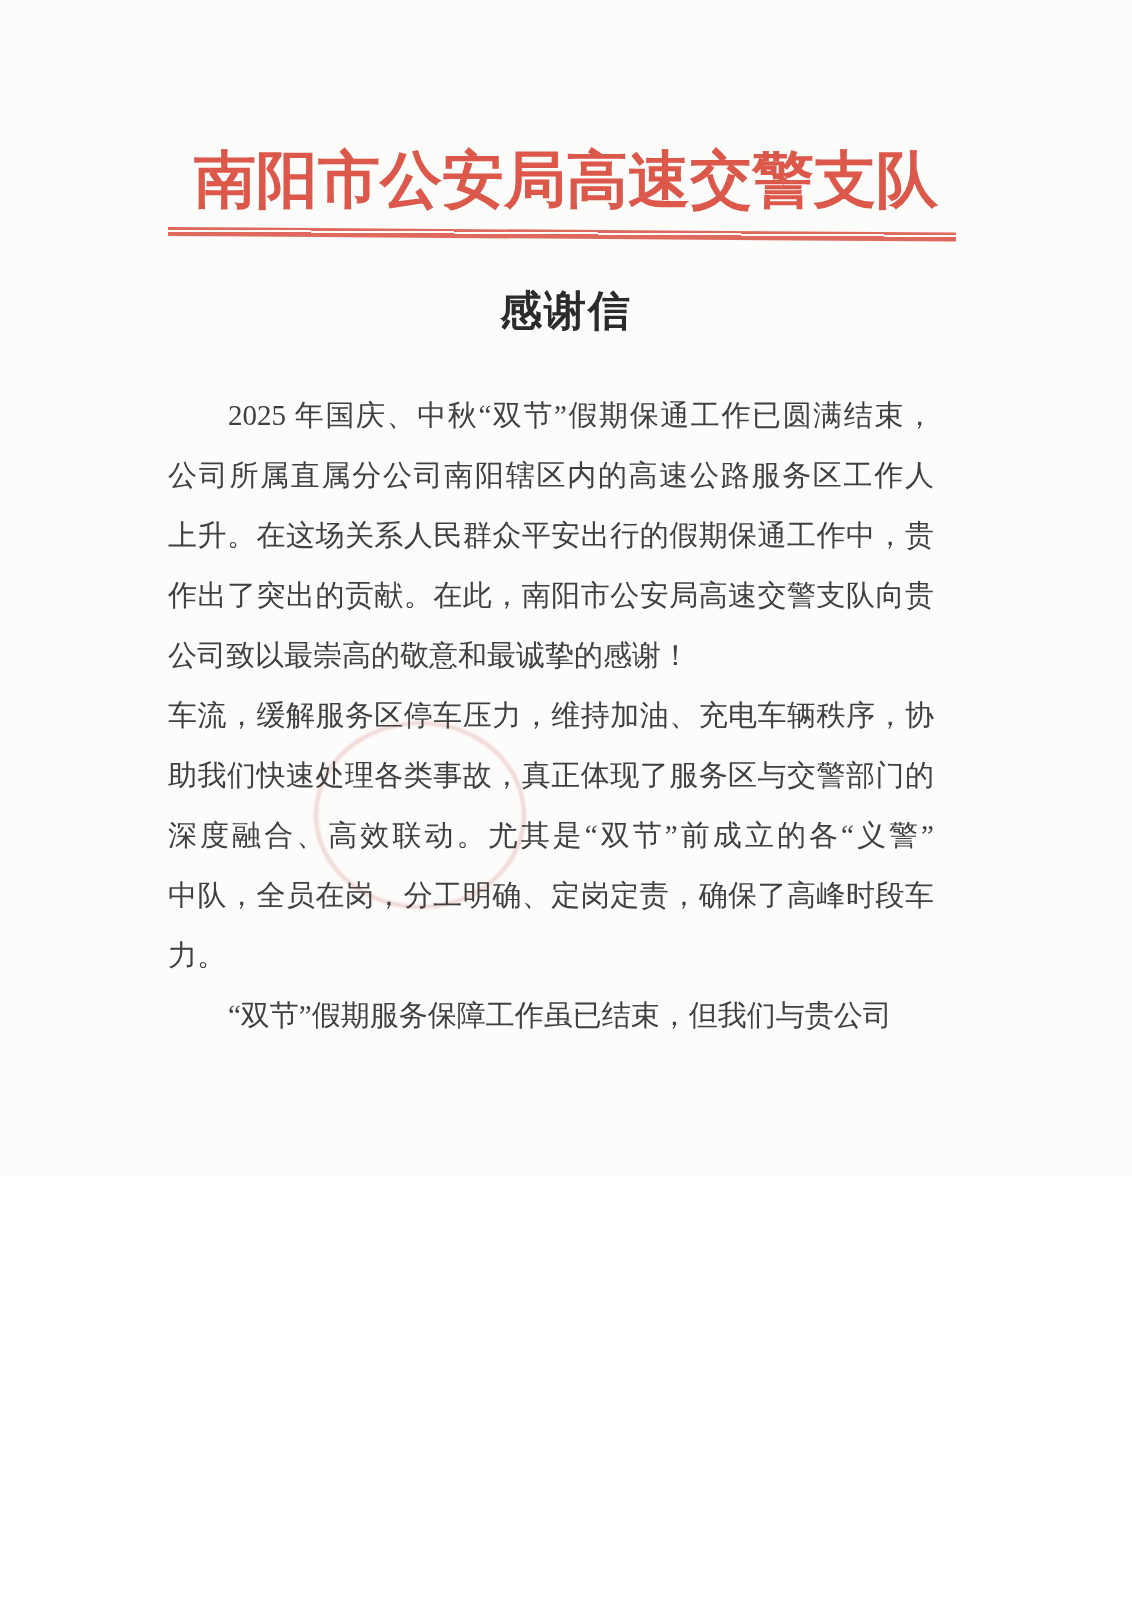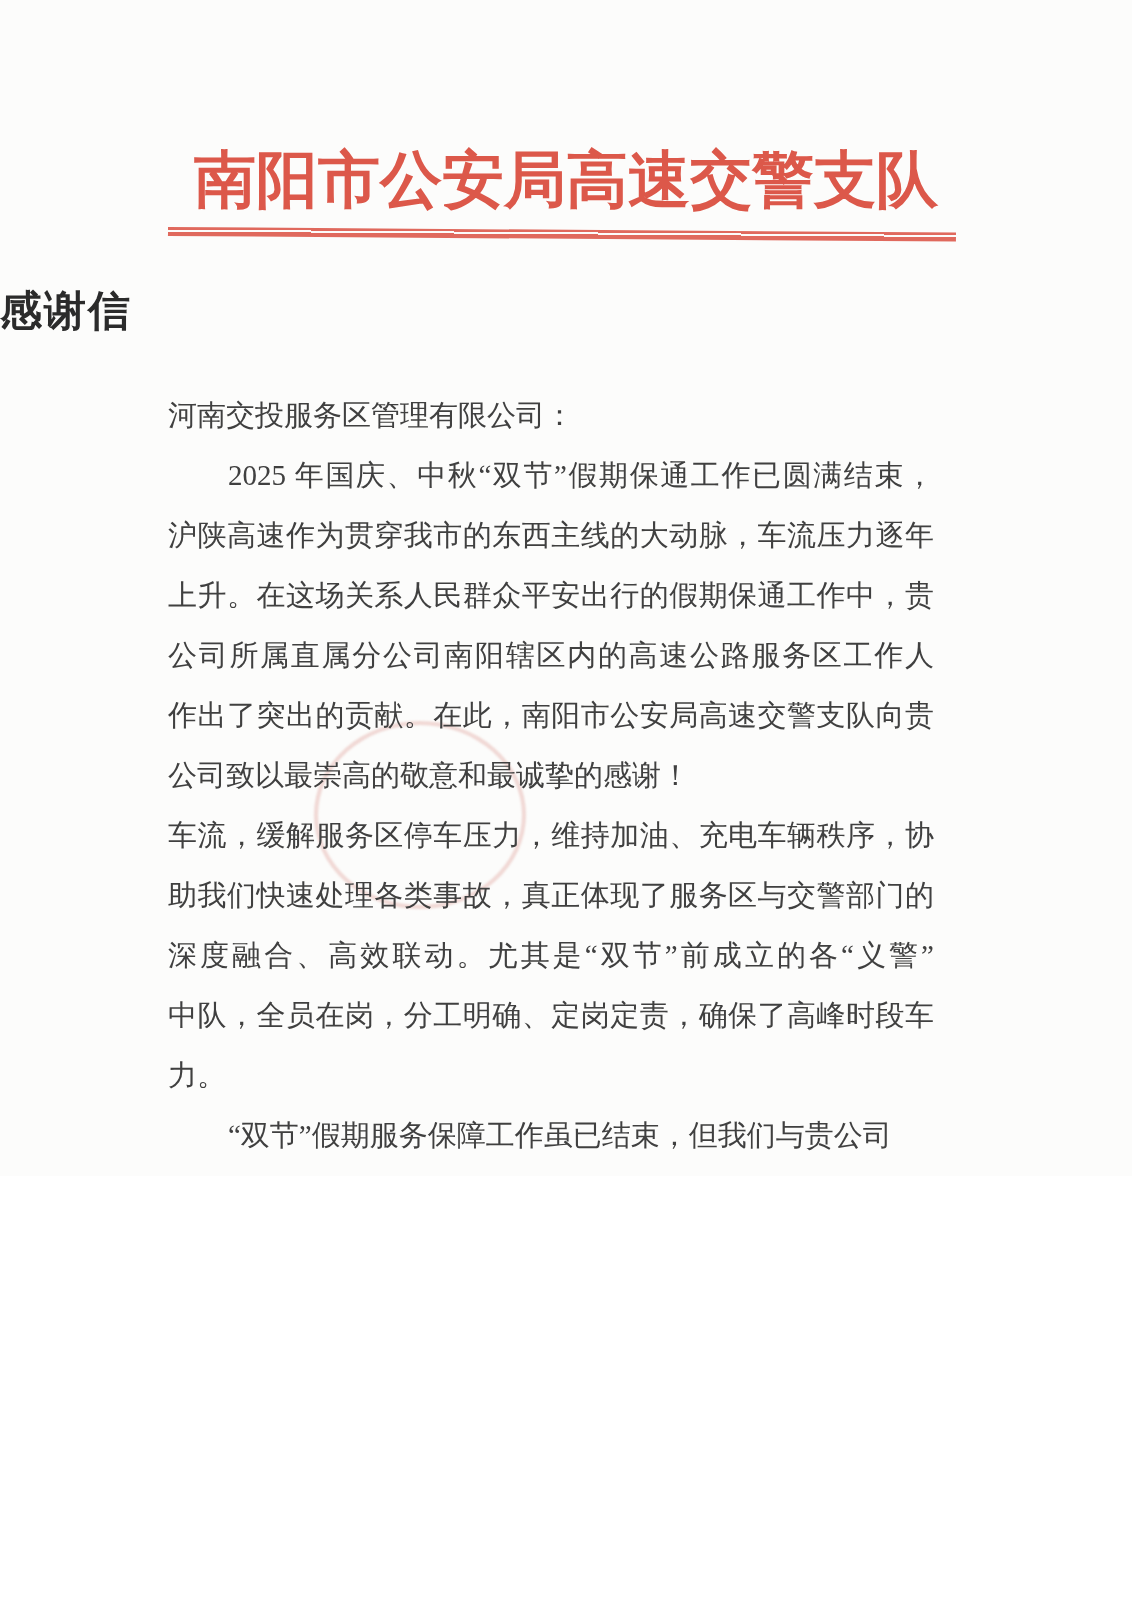--- a/index.html
+++ b/index.html
@@ -45,21 +45,21 @@
     transform: rotate(0.4deg);
     transform-origin: left center;
   }
 
   
   .letter-title {
     position: absolute;
     top: 288px;
     left: 0;
     width: 100%;
-    text-align: left;
+    text-align: center;
     font-size: 42px;
     font-weight: 700;
     color: #2b2b2b;
     letter-spacing: 2px;
     line-height: 1.1;
   }
 
   
   .body-text {
     position: absolute;
@@ -117,25 +117,23 @@
 
   <div class="agency-title">南阳市公安局高速交警支队</div>
 
   <div class="head-rule"></div>
 
   <div class="letter-title">感谢信</div>
 
   <div class="seal-ghost"></div>
 
   <div class="body-text">
-    <div class="line">河南交投服务区管理有限公司：</div>
     <div class="line indent fill">2025 年国庆、中秋“双节”假期保通工作已圆满结束，</div>
-    <div class="line fill">沪陕高速作为贯穿我市的东西主线的大动脉，车流压力逐年</div>
+    <div class="line fill">公司所属直属分公司南阳辖区内的高速公路服务区工作人</div>
     <div class="line fill">上升。在这场关系人民群众平安出行的假期保通工作中，贵</div>
-    <div class="line fill">公司所属直属分公司南阳辖区内的高速公路服务区工作人</div>
     <div class="line fill">作出了突出的贡献。在此，南阳市公安局高速交警支队向贵</div>
     <div class="line">公司致以最崇高的敬意和最诚挚的感谢！</div>
     <div class="line fill">车流，缓解服务区停车压力，维持加油、充电车辆秩序，协</div>
     <div class="line fill">助我们快速处理各类事故，真正体现了服务区与交警部门的</div>
     <div class="line fill">深度融合、高效联动。尤其是“双节”前成立的各“义警”</div>
     <div class="line fill">中队，全员在岗，分工明确、定岗定责，确保了高峰时段车</div>
     <div class="line">力。</div>
     <div class="line indent">“双节”假期服务保障工作虽已结束，但我们与贵公司</div>
   </div>
 

